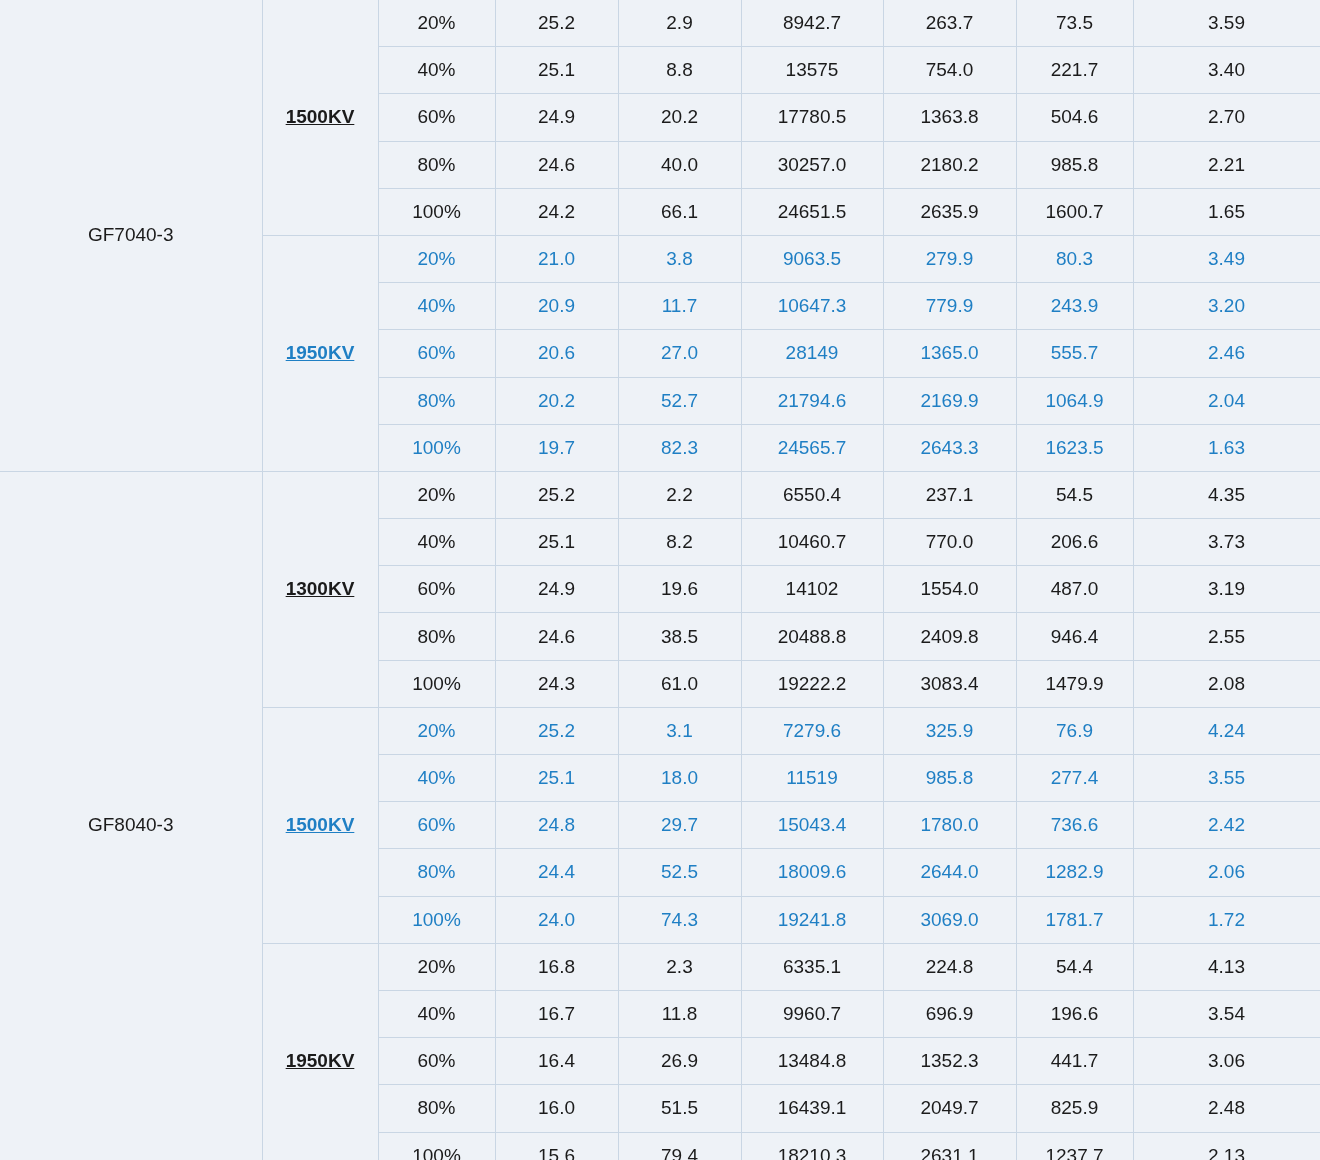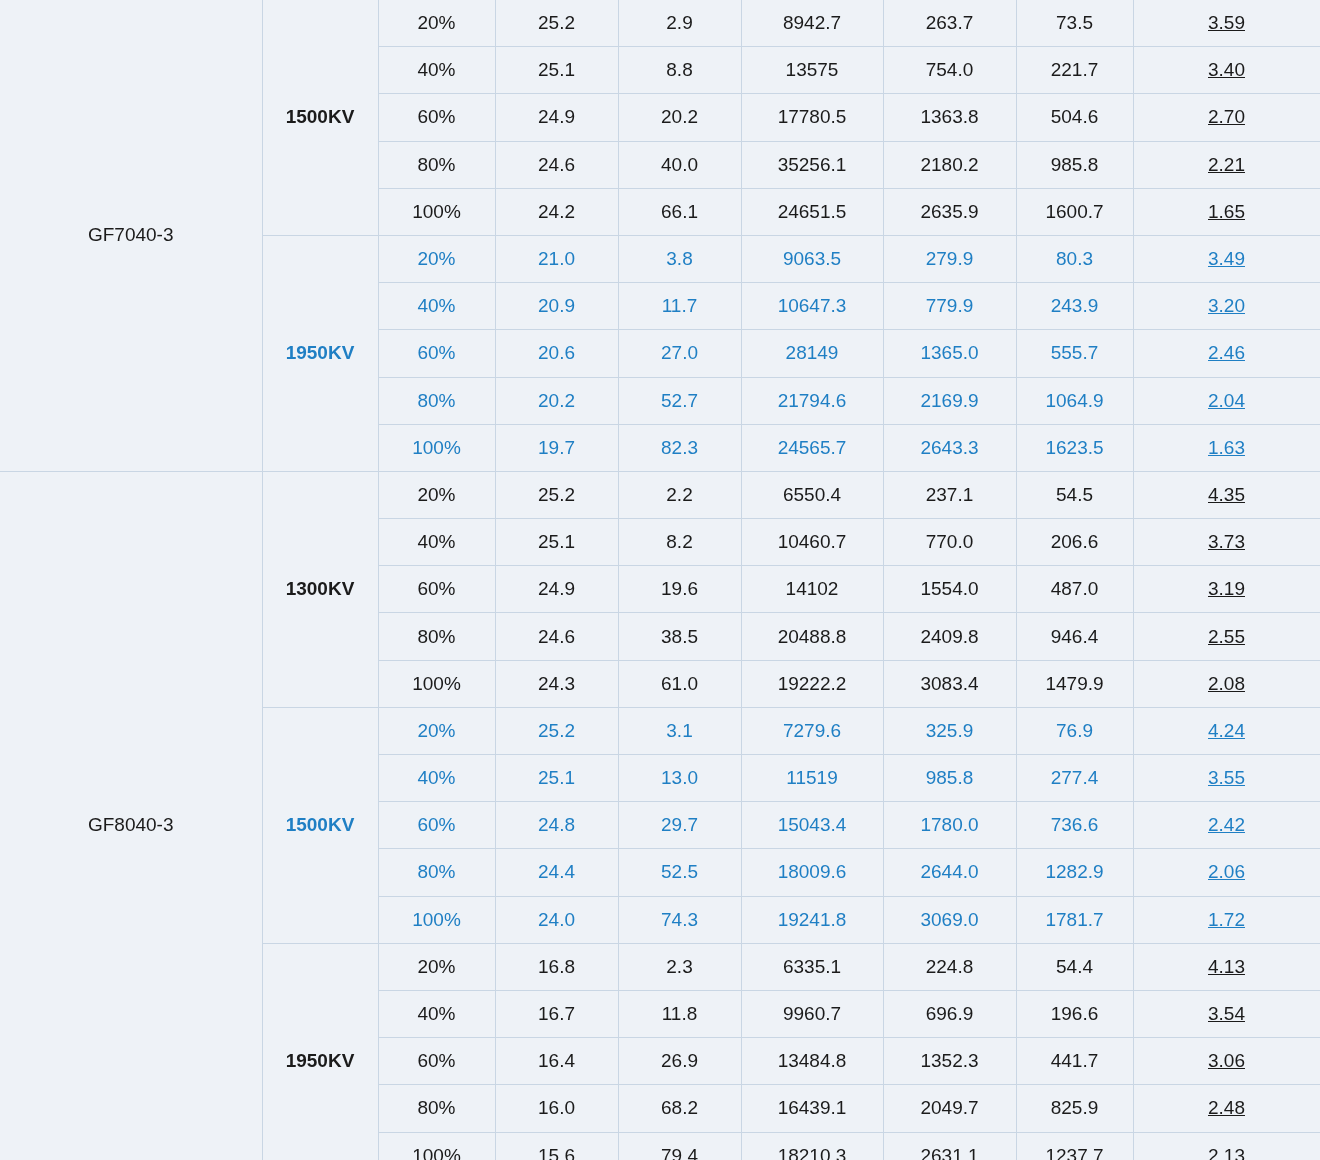--- a/index.html
+++ b/index.html
@@ -51,33 +51,33 @@
 
   td.model {
     font-weight: normal;
     font-size: 20px;
     border-right: 1px solid #b9c8d8;
   }
   td.kv {
     font-weight: bold;
     font-size: 20px;
     border-right: 1px solid #b9c8d8;
+    text-decoration: underline;
   }
   td.first-col-edge {
     border-left: none;
   }
   tr.alt td {
     color: #1f7fc4;
   }
   tr.alt td.kv {
     color: #1f7fc4;
   }
   td.last {
     border-right: none;
-    text-decoration: underline;
   }
   
   .group-sep td {
     border-top: 1px solid #9fb3c8;
   }
   tr.first-row td {
     border-top: none;
   }
 </style>
 </head>
@@ -123,21 +123,21 @@
           <td>20.2</td>
           <td>17780.5</td>
           <td>1363.8</td>
           <td>504.6</td>
           <td class="last">2.70</td>
         </tr>
         <tr>
           <td>80%</td>
           <td>24.6</td>
           <td>40.0</td>
-          <td>35256.1</td>
+          <td>30257.0</td>
           <td>2180.2</td>
           <td>985.8</td>
           <td class="last">2.21</td>
         </tr>
         <tr>
           <td>100%</td>
           <td>24.2</td>
           <td>66.1</td>
           <td>24651.5</td>
           <td>2635.9</td>
@@ -243,21 +243,21 @@
           <td>25.2</td>
           <td>3.1</td>
           <td>7279.6</td>
           <td>325.9</td>
           <td>76.9</td>
           <td class="last">4.24</td>
         </tr>
         <tr class="alt">
           <td>40%</td>
           <td>25.1</td>
-          <td>13.0</td>
+          <td>18.0</td>
           <td>11519</td>
           <td>985.8</td>
           <td>277.4</td>
           <td class="last">3.55</td>
         </tr>
         <tr class="alt">
           <td>60%</td>
           <td>24.8</td>
           <td>29.7</td>
           <td>15043.4</td>
@@ -307,21 +307,21 @@
           <td>16.4</td>
           <td>26.9</td>
           <td>13484.8</td>
           <td>1352.3</td>
           <td>441.7</td>
           <td class="last">3.06</td>
         </tr>
         <tr>
           <td>80%</td>
           <td>16.0</td>
-          <td>68.2</td>
+          <td>51.5</td>
           <td>16439.1</td>
           <td>2049.7</td>
           <td>825.9</td>
           <td class="last">2.48</td>
         </tr>
         <tr>
           <td>100%</td>
           <td>15.6</td>
           <td>79.4</td>
           <td>18210.3</td>

